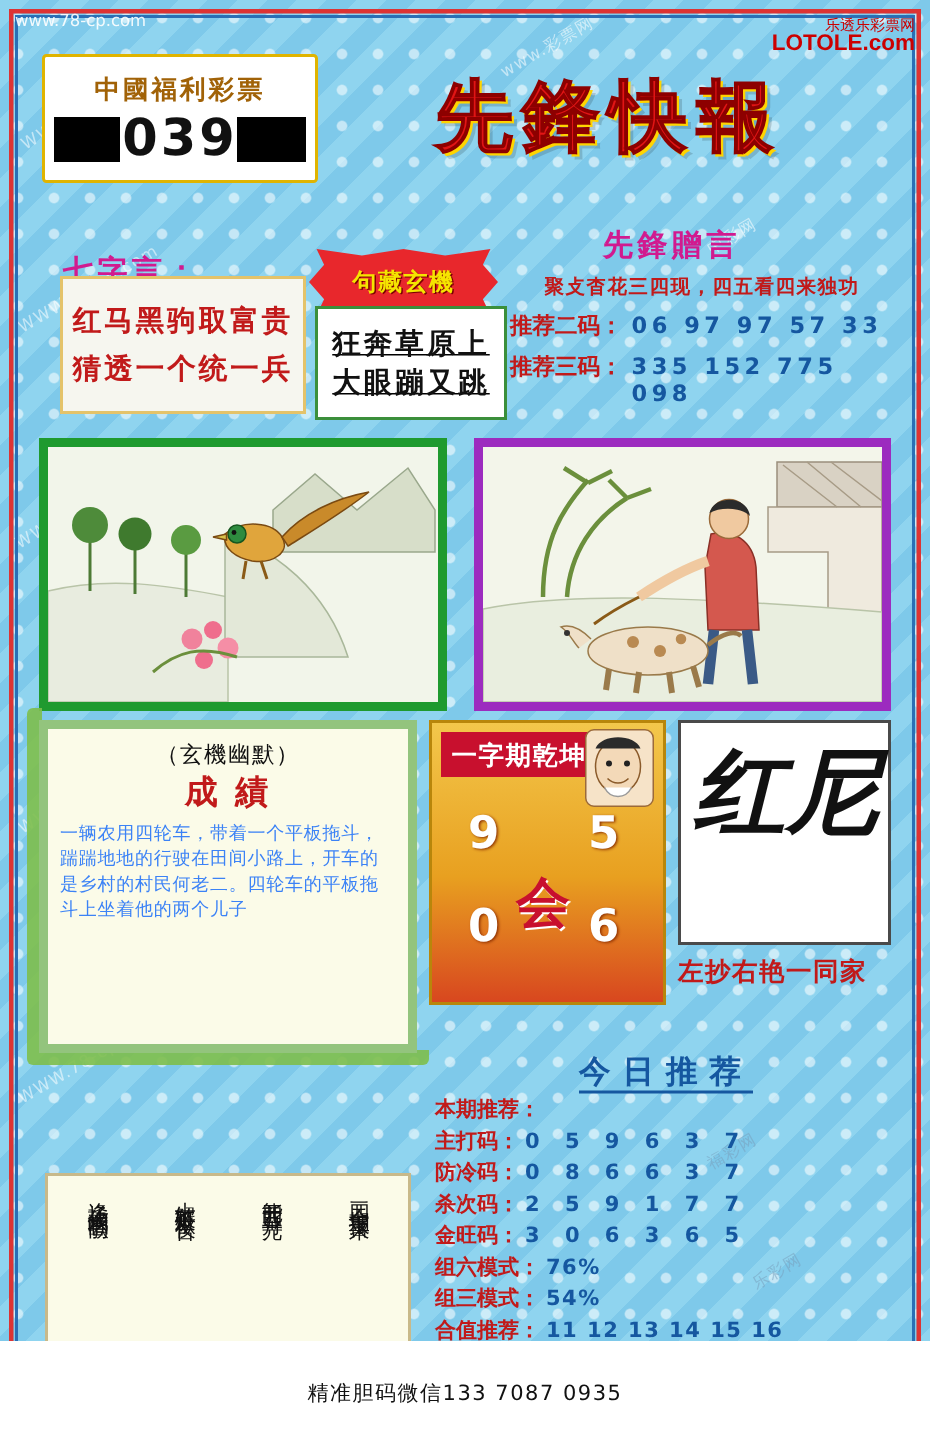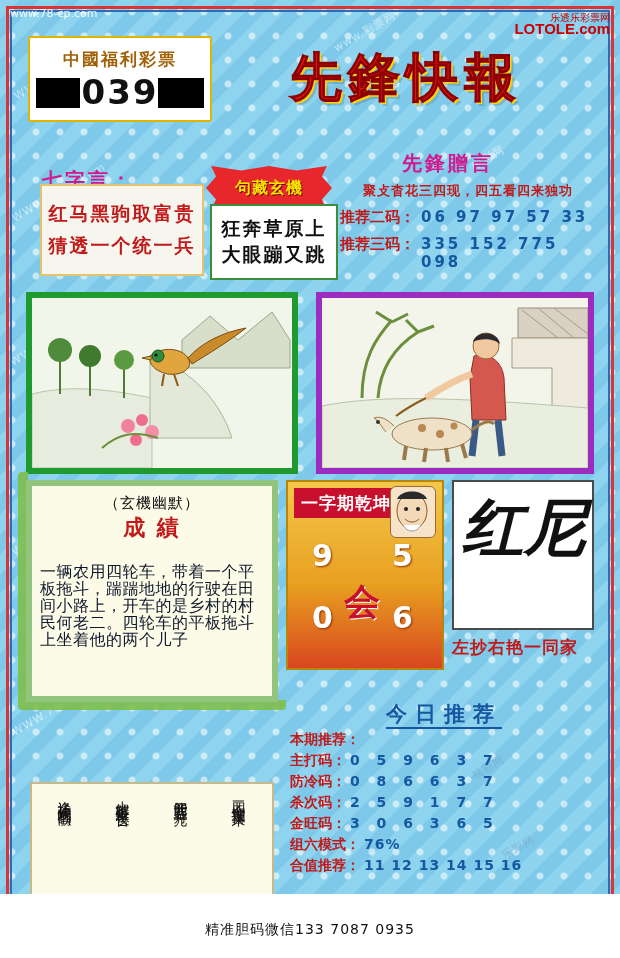--- a/index.html
+++ b/index.html
@@ -103,21 +103,21 @@
     clip-path:polygon(0% 50%,8% 24%,4% 0%,28% 10%,50% 0%,72% 10%,96% 0%,92% 24%,100% 50%,92% 76%,96% 100%,72% 90%,50% 100%,28% 90%,4% 100%,8% 76%);
   }
   .burst .txt{
     position:absolute;inset:0;display:flex;align-items:center;justify-content:center;
     color:#f5e400;font-size:16px;font-weight:bold;letter-spacing:1px;
     text-shadow:1px 1px 0 #7a0000;
   }
   .mid-poem{
     position:absolute;left:190px;top:64px;width:124px;height:72px;
     background:#fff;border:2px solid #3b8f3b;
-    display:flex;flex-direction:column;justify-content:center;align-items:center;
+    display:flex;flex-direction:column;justify-content:center;align-items:center;text-decoration:underline;
   }
   .mid-poem div{
     color:#111;font-size:19px;font-weight:bold;letter-spacing:2px;
     font-family:"DejaVu Serif",serif;
   }
   .right-panel{
     position:absolute;left:320px;top:40px;width:256px;height:96px;
   }
   .rp-line{
     color:#c11a1a;font-size:13px;font-weight:bold;letter-spacing:1px;
@@ -150,21 +150,21 @@
     box-sizing:border-box;padding:6px 8px;
   }
   .story-title1{
     color:#111;font-size:15px;text-align:center;letter-spacing:1px;margin-top:2px;
   }
   .story-title2{
     color:#c11a1a;font-size:22px;font-weight:bold;text-align:center;letter-spacing:2px;
     font-family:"DejaVu Serif",serif;
   }
   .story-body{
-    margin-top:20px;color:#0f172a;font-size:16px;line-height:17px;letter-spacing:.5px;
+    margin-top:4px;color:#3b82f6;font-size:12px;line-height:17px;letter-spacing:.5px;
     font-family:"DejaVu Serif",serif;
   }
   .qian-box{
     position:absolute;left:286px;top:480px;width:158px;height:190px;
     background:linear-gradient(#f3c74b,#e8a020 55%,#d8471f);
     border:2px solid #b8860b;box-sizing:border-box;overflow:hidden;
   }
   .qian-banner{
     position:absolute;left:6px;top:6px;width:104px;height:30px;background:#c8102e;
     color:#fff;font-size:17px;font-weight:bold;letter-spacing:1px;
@@ -436,20 +436,24 @@
       </div>
     <div class="trow">
         <span class="k">金旺码：</span>
         <span class="v">3 0 6 3 6 5</span>
       </div>
     <div class="trow">
         <span class="k">组六模式：</span>
         <span class="v2">76%</span>
       </div>
     <div class="trow">
+        <span class="k">组三模式：</span>
+        <span class="v2">54%</span>
+      </div>
+    <div class="trow">
         <span class="k">合值推荐：</span>
         <span class="v2">11  12  13  14  15  16</span>
       </div>
   </div>
 
   <div class="verse">
     <div class="col">三四今期报喜来</div>
     <div class="col">能开四五二月光</div>
     <div class="col">十解破千秋夜合</div>
     <div class="col">逢场作戏唱高歌</div>

